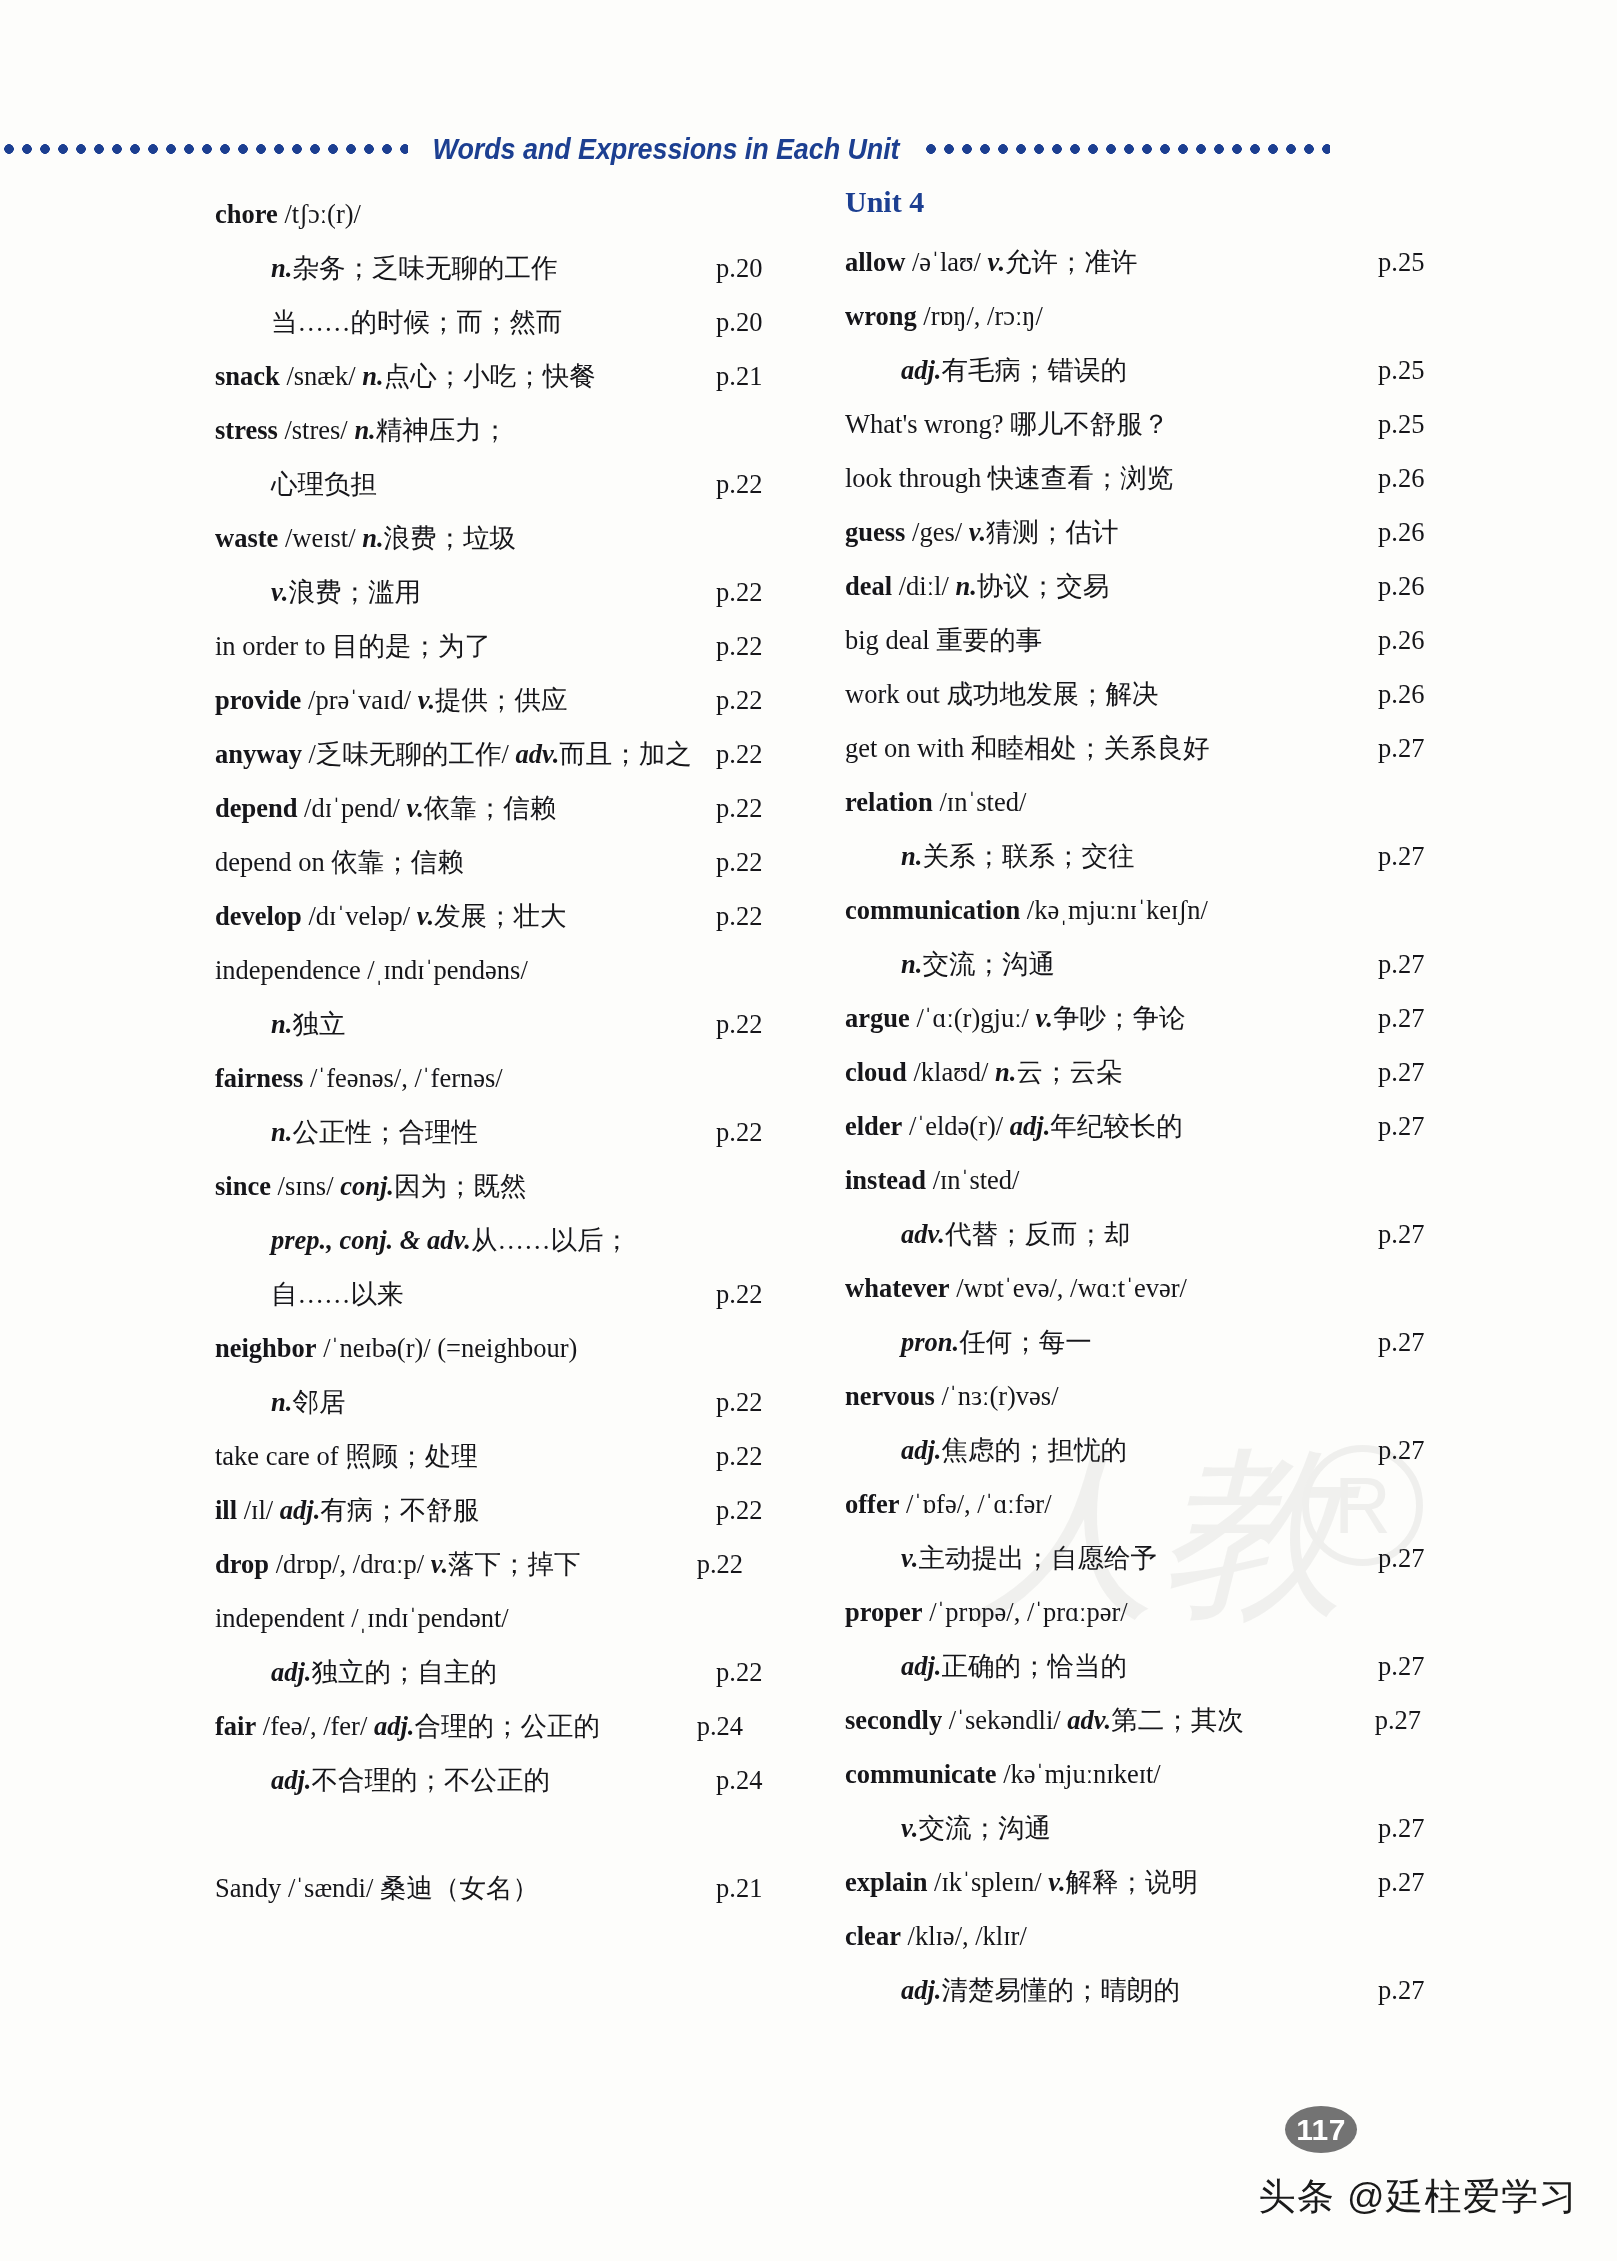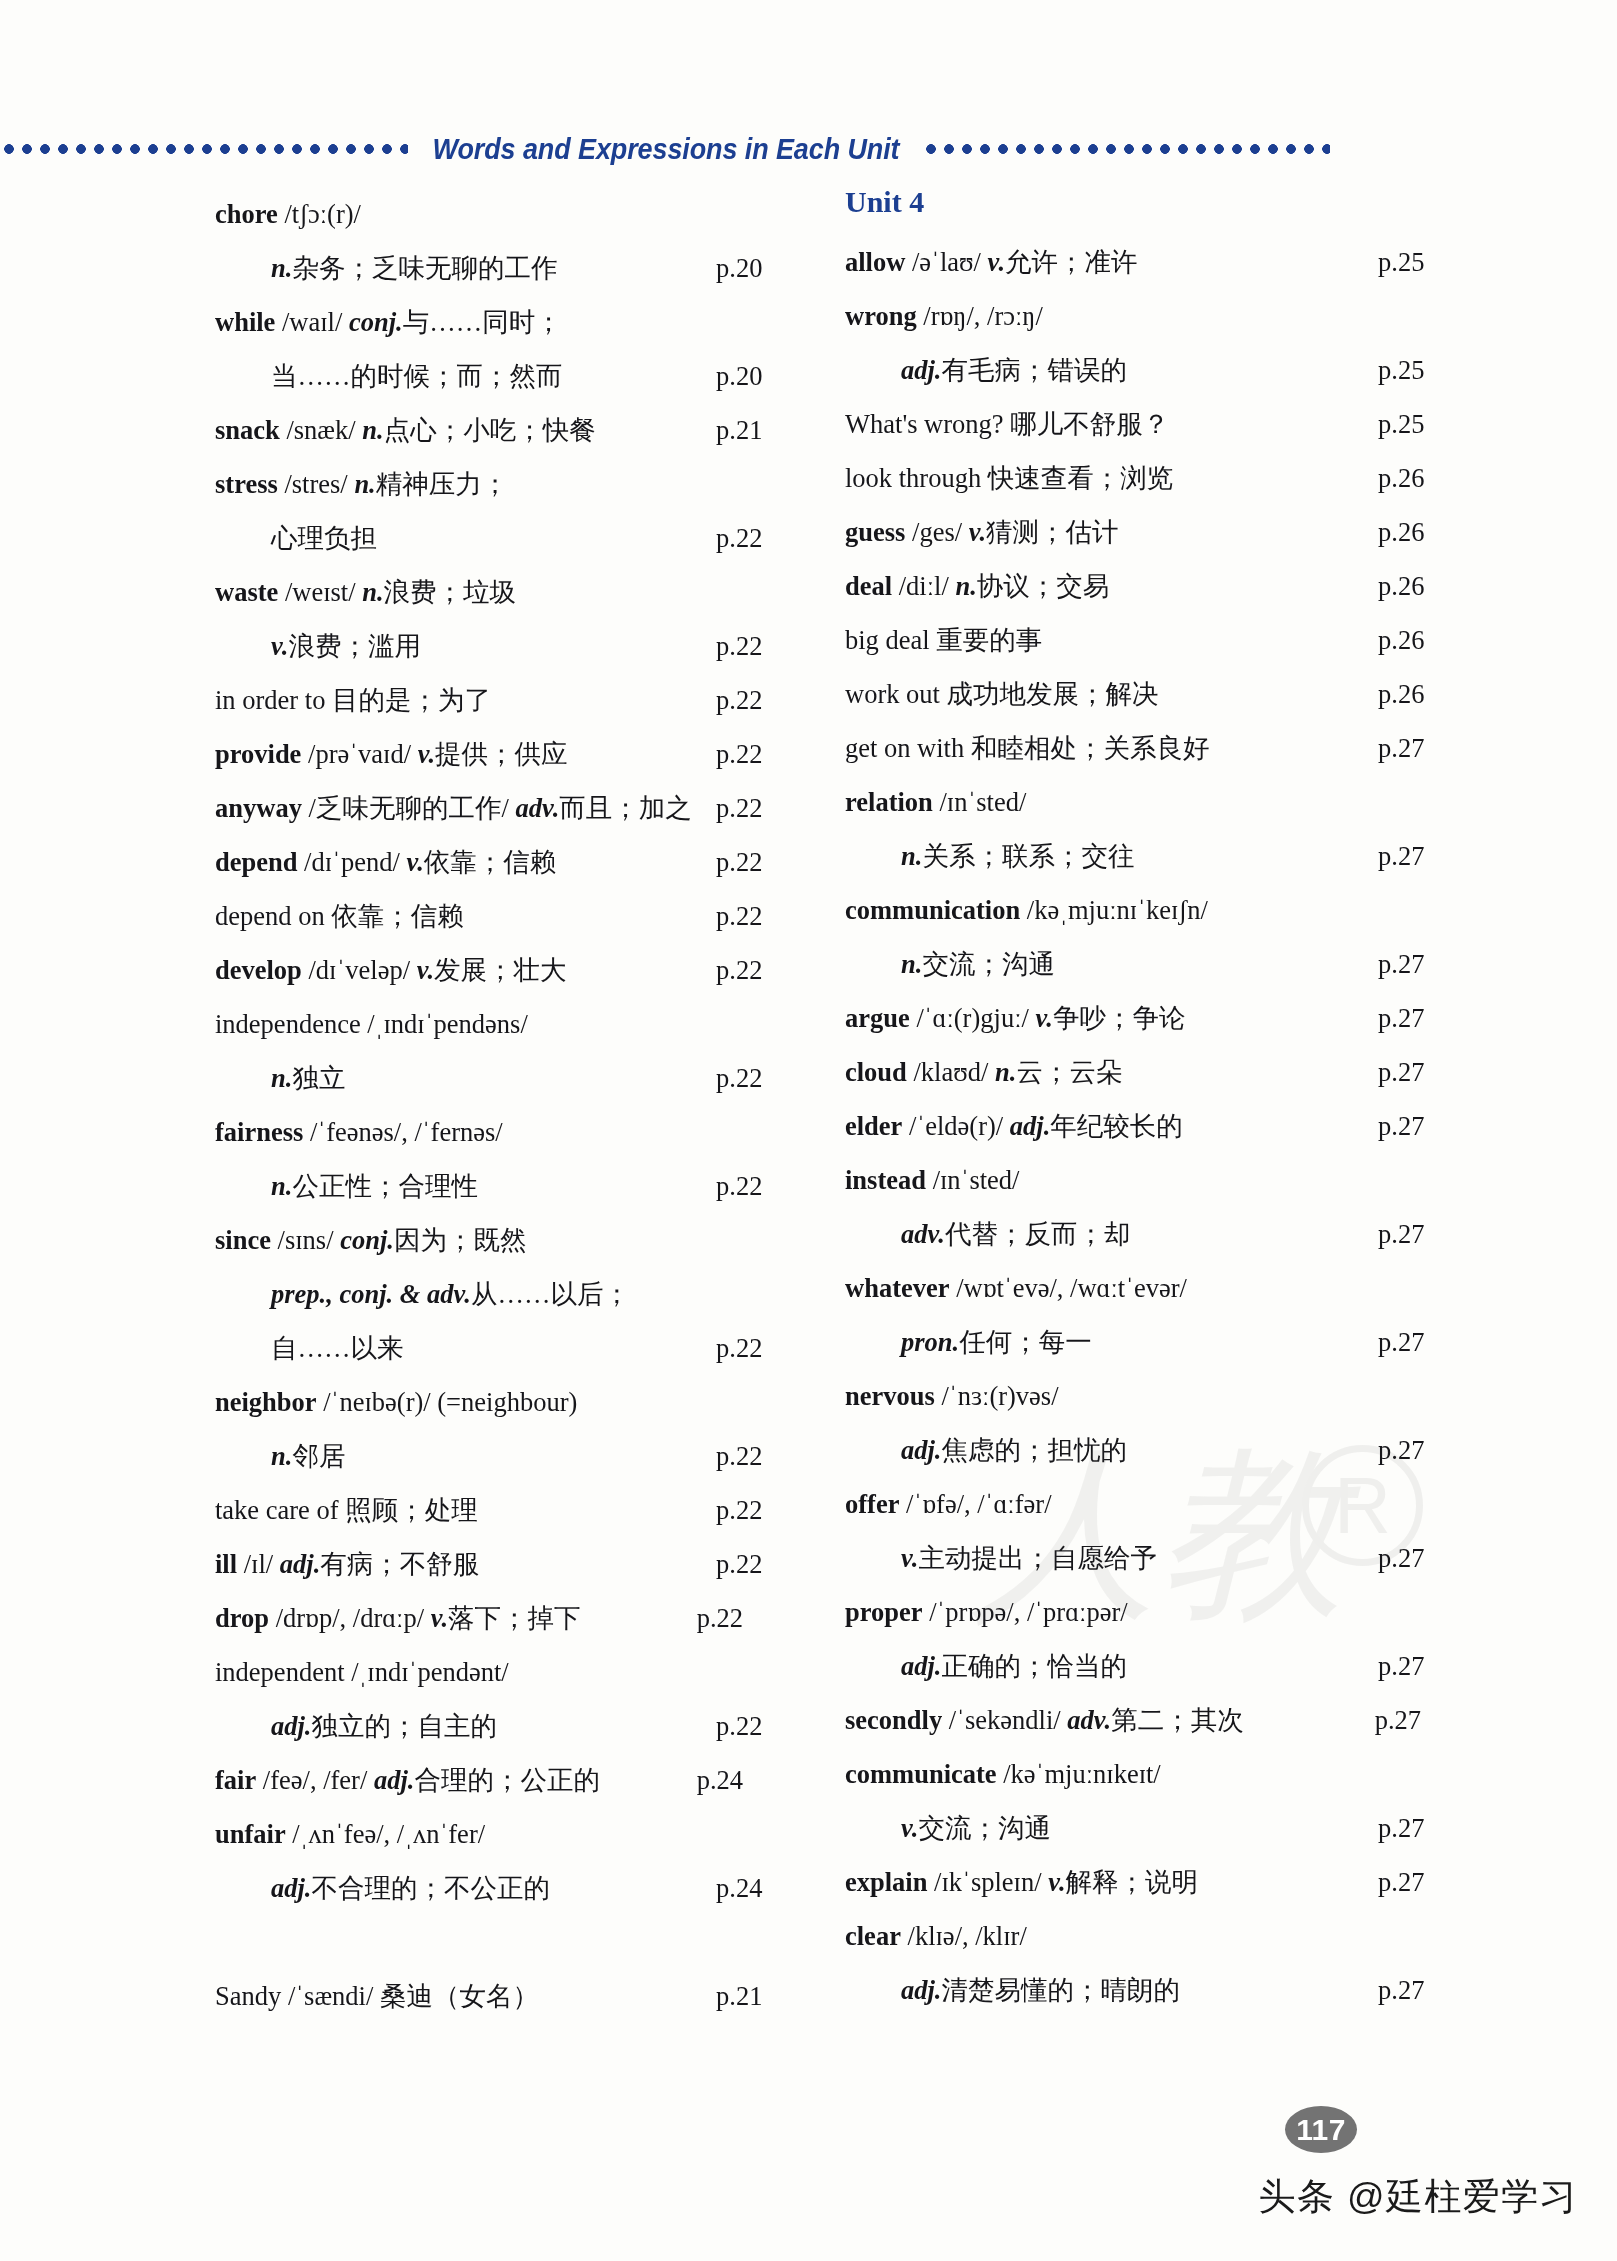--- a/index.html
+++ b/index.html
@@ -176,21 +176,20 @@
   <div class="header">
     <div class="dot-rule left"></div>
     <div class="header-title">Words and Expressions in Each Unit</div>
     <div class="dot-rule right"></div>
   </div>
 
   <div class="columns">
     <div class="col left" id="left-col">
         <div class="line"><span class="w">chore</span> <span class="ipa">/tʃɔː(r)/</span> </div>
         <div class="line indent"><span class="pos">n.</span><span class="cn">杂务；乏味无聊的工作</span><span class="pg">p.20</span></div>
-        <div class="line"><span class="w">while</span> <span class="ipa">/waɪl/</span> <span class="pos">conj.</span><span class="cn">与……同时；</span></div>
         <div class="line indent"><span class="cn">当……的时候；而；然而</span><span class="pg">p.20</span></div>
         <div class="line"><span class="w">snack</span> <span class="ipa">/snæk/</span> <span class="pos">n.</span><span class="cn">点心；小吃；快餐</span><span class="pg">p.21</span></div>
         <div class="line"><span class="w">stress</span> <span class="ipa">/stres/</span> <span class="pos">n.</span><span class="cn">精神压力；</span></div>
         <div class="line indent"><span class="cn">心理负担</span><span class="pg">p.22</span></div>
         <div class="line"><span class="w">waste</span> <span class="ipa">/weɪst/</span> <span class="pos">n.</span><span class="cn">浪费；垃圾</span></div>
         <div class="line indent"><span class="pos">v.</span><span class="cn">浪费；滥用</span><span class="pg">p.22</span></div>
         <div class="line"><span class="plain">in order to</span> <span class="cn">目的是；为了</span><span class="pg">p.22</span></div>
         <div class="line"><span class="w">provide</span> <span class="ipa">/prəˈvaɪd/</span> <span class="pos">v.</span><span class="cn">提供；供应</span><span class="pg">p.22</span></div>
         <div class="line"><span class="w">anyway</span> <span class="ipa">/乏味无聊的工作/</span> <span class="pos">adv.</span><span class="cn">而且；加之</span><span class="pg">p.22</span></div>
         <div class="line"><span class="w">depend</span> <span class="ipa">/dɪˈpend/</span> <span class="pos">v.</span><span class="cn">依靠；信赖</span><span class="pg">p.22</span></div>
@@ -204,21 +203,20 @@
         <div class="line indent"><span class="pos">prep., conj. &amp; adv.</span><span class="cn">从……以后；</span></div>
         <div class="line indent"><span class="cn">自……以来</span><span class="pg">p.22</span></div>
         <div class="line"><span class="w">neighbor</span> <span class="ipa">/ˈneɪbə(r)/ (=neighbour)</span> </div>
         <div class="line indent"><span class="pos">n.</span><span class="cn">邻居</span><span class="pg">p.22</span></div>
         <div class="line"><span class="plain">take care of</span> <span class="cn">照顾；处理</span><span class="pg">p.22</span></div>
         <div class="line"><span class="w">ill</span> <span class="ipa">/ɪl/</span> <span class="pos">adj.</span><span class="cn">有病；不舒服</span><span class="pg">p.22</span></div>
         <div class="line"><span class="w">drop</span> <span class="ipa">/drɒp/, /drɑːp/</span> <span class="pos">v.</span><span class="cn">落下；掉下</span><span class="pg tight">p.22</span></div>
         <div class="line"><span class="plain">independent</span> <span class="ipa">/ˌɪndɪˈpendənt/</span> </div>
         <div class="line indent"><span class="pos">adj.</span><span class="cn">独立的；自主的</span><span class="pg">p.22</span></div>
         <div class="line"><span class="w">fair</span> <span class="ipa">/feə/, /fer/</span> <span class="pos">adj.</span><span class="cn">合理的；公正的</span><span class="pg tight">p.24</span></div>
-        <div class="line"><span class="w">unfair</span> <span class="ipa">/ˌʌnˈfeə/, /ˌʌnˈfer/</span> </div>
         <div class="line indent"><span class="pos">adj.</span><span class="cn">不合理的；不公正的</span><span class="pg">p.24</span></div>
         <div class="line blank"></div>
         <div class="line"><span class="plain">Sandy</span> <span class="ipa">/ˈsændi/</span> <span class="cn">桑迪（女名）</span><span class="pg">p.21</span></div>
       </div>
     <div class="col right" id="right-col">
       <div class="unit-heading">Unit 4</div>
       <div id="right-lines">
           <div class="line"><span class="w">allow</span> <span class="ipa">/əˈlaʊ/</span> <span class="pos">v.</span><span class="cn">允许；准许</span><span class="pg">p.25</span></div>
           <div class="line"><span class="w">wrong</span> <span class="ipa">/rɒŋ/, /rɔːŋ/</span> </div>
           <div class="line indent"><span class="pos">adj.</span><span class="cn">有毛病；错误的</span><span class="pg">p.25</span></div>

